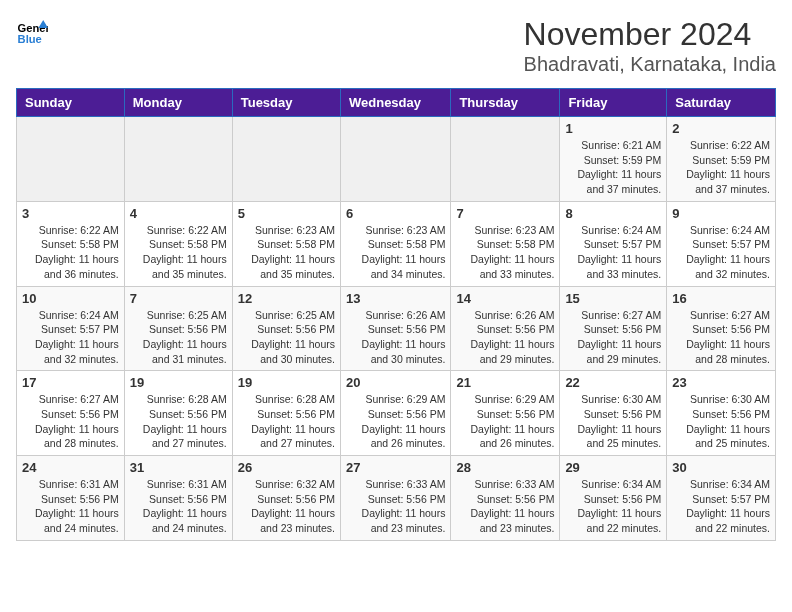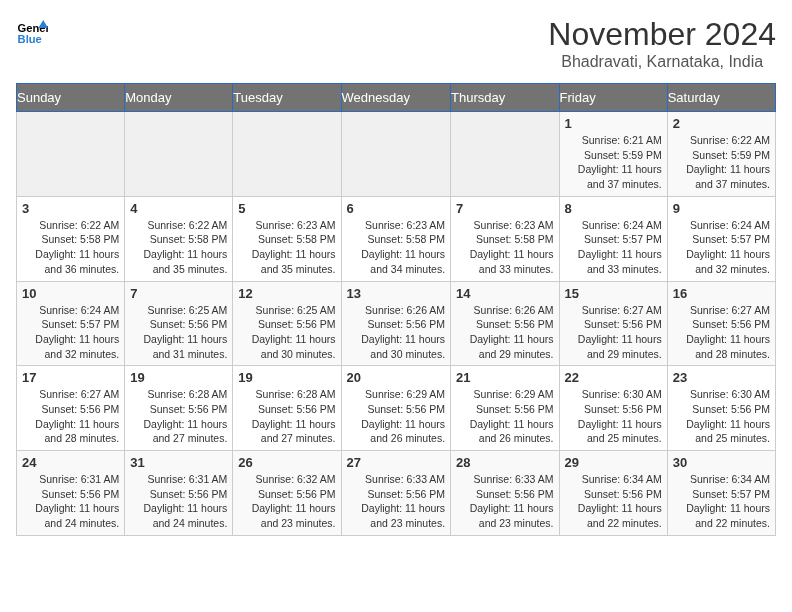--- a/index.html
+++ b/index.html
@@ -19,43 +19,43 @@
     .logo {
       display: flex;
       align-items: center;
       gap: 6px;
     }
     .logo-icon {
       width: 32px;
       height: 32px;
     }
     .title-block {
-      text-align: center;
+      text-align: left;
     }
     .month-title {
       font-size: 32px;
       font-weight: normal;
       color: #333;
     }
     .location {
-      font-size: 16px;
+      font-size: 20px;
       color: #555;
     }
     .calendar {
       width: 100%;
       border-collapse: collapse;
       font-size: 11px;
     }
     .calendar thead tr th {
-      background-color: #737373;
+      background-color: #4c1d95;
       color: #fff;
-      padding: 6px 0;
+      padding: 6px 8px;
       text-align: left;
       font-size: 13px;
-      font-weight: normal;
+      font-weight: bold;
       border: 1px solid #2a6abf;
     }
     .calendar tbody tr td {
       border: 1px solid #ccc;
       vertical-align: top;
       padding: 4px 5px;
       width: 113px;
       min-height: 80px;
       background: #fff;
     }

